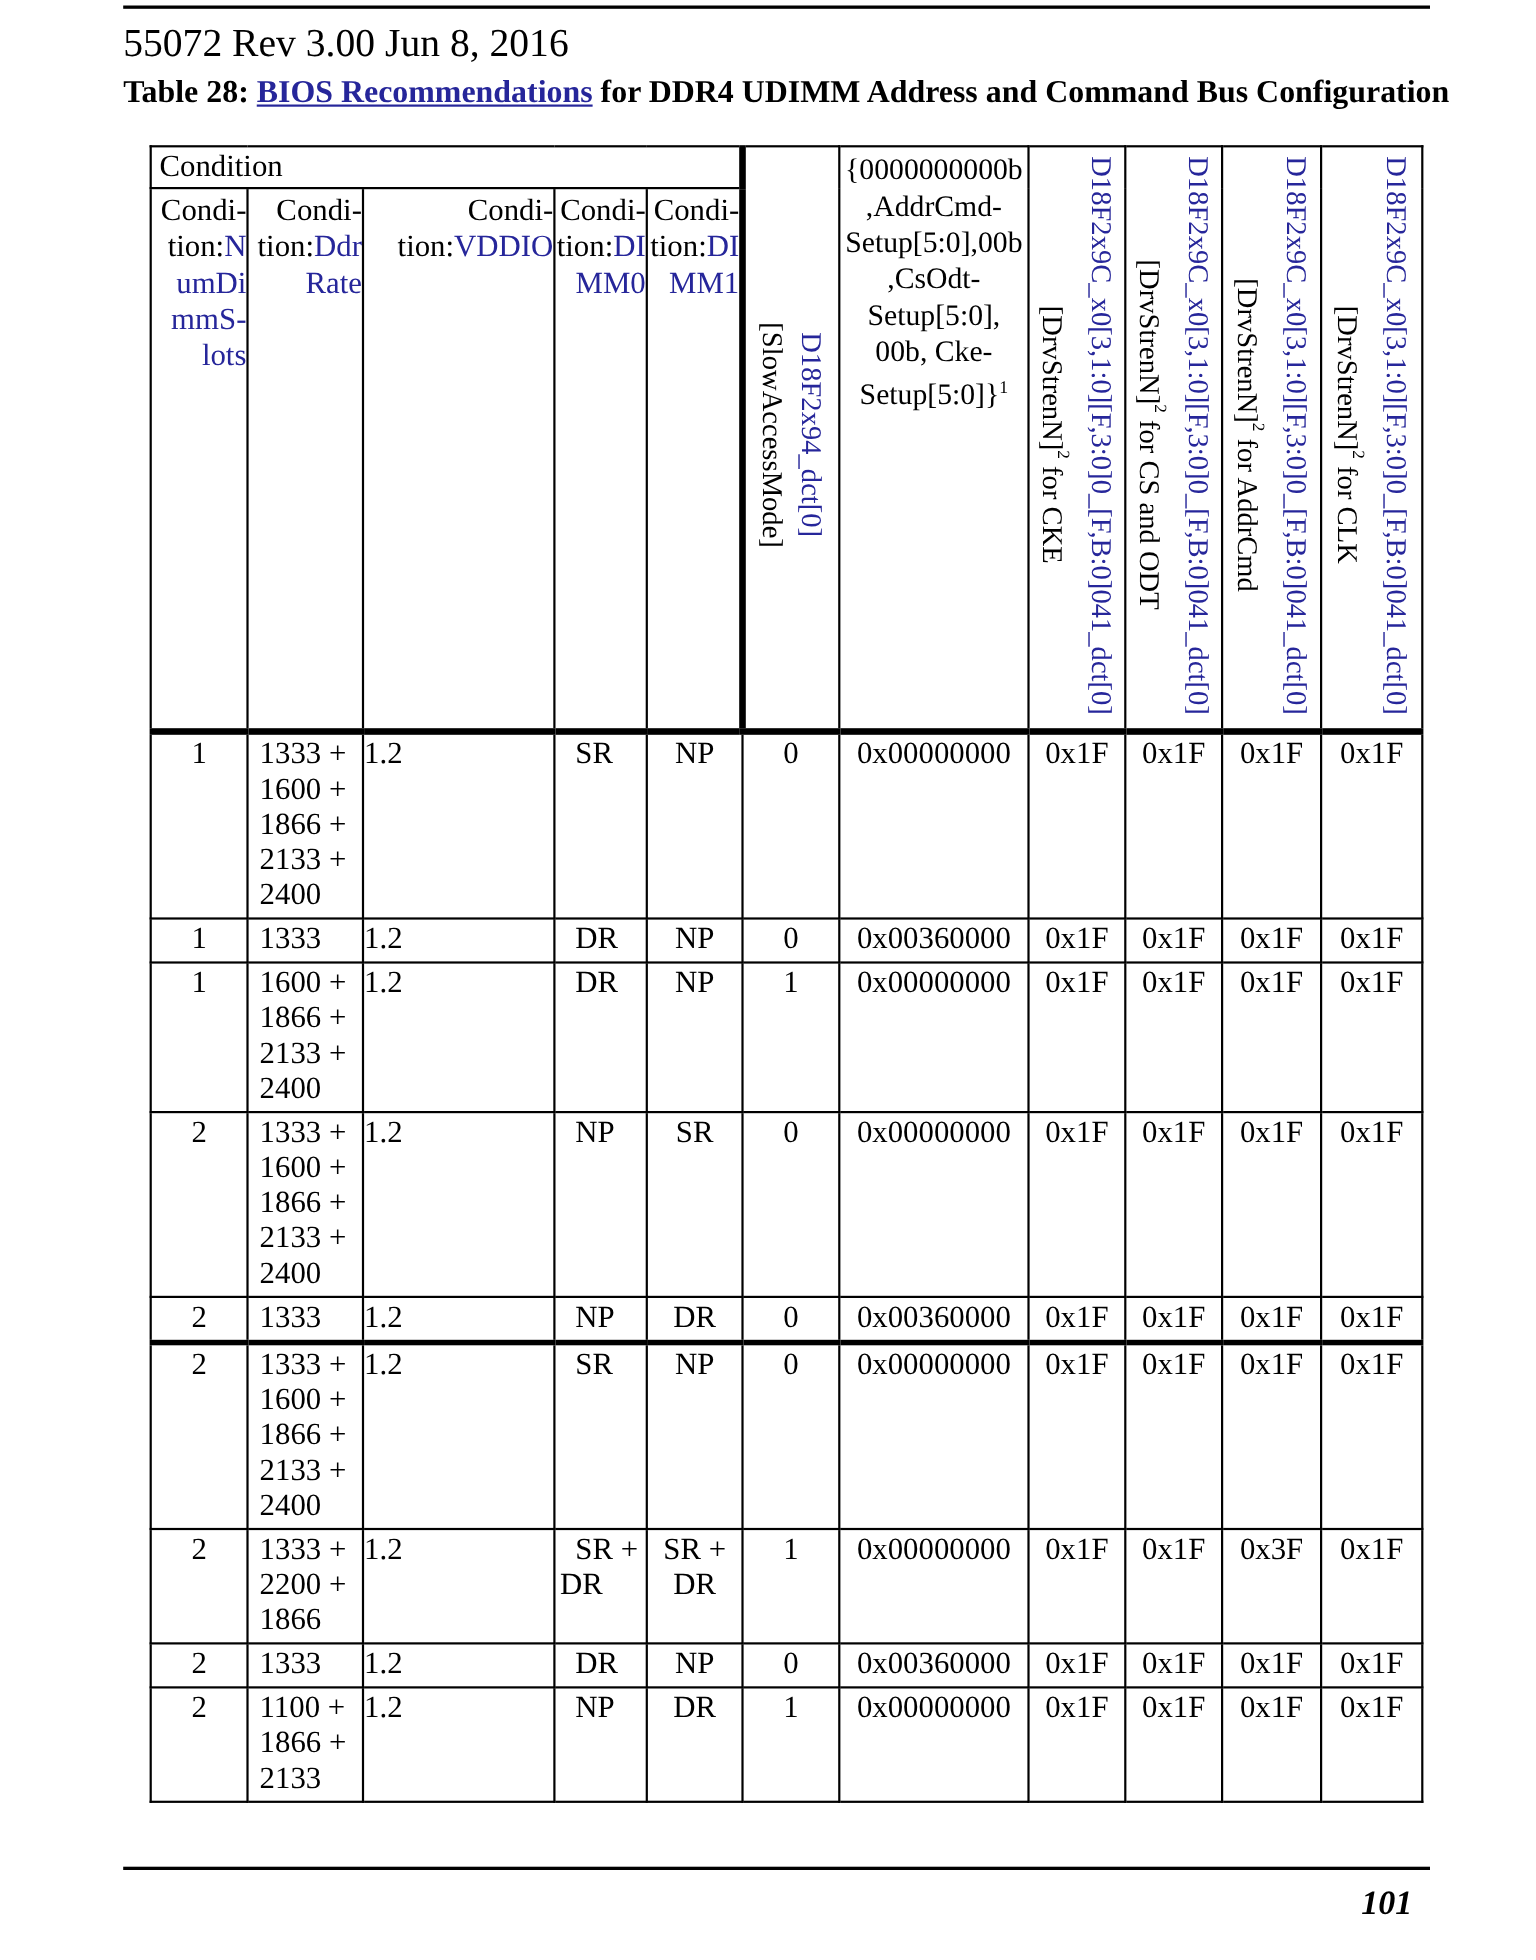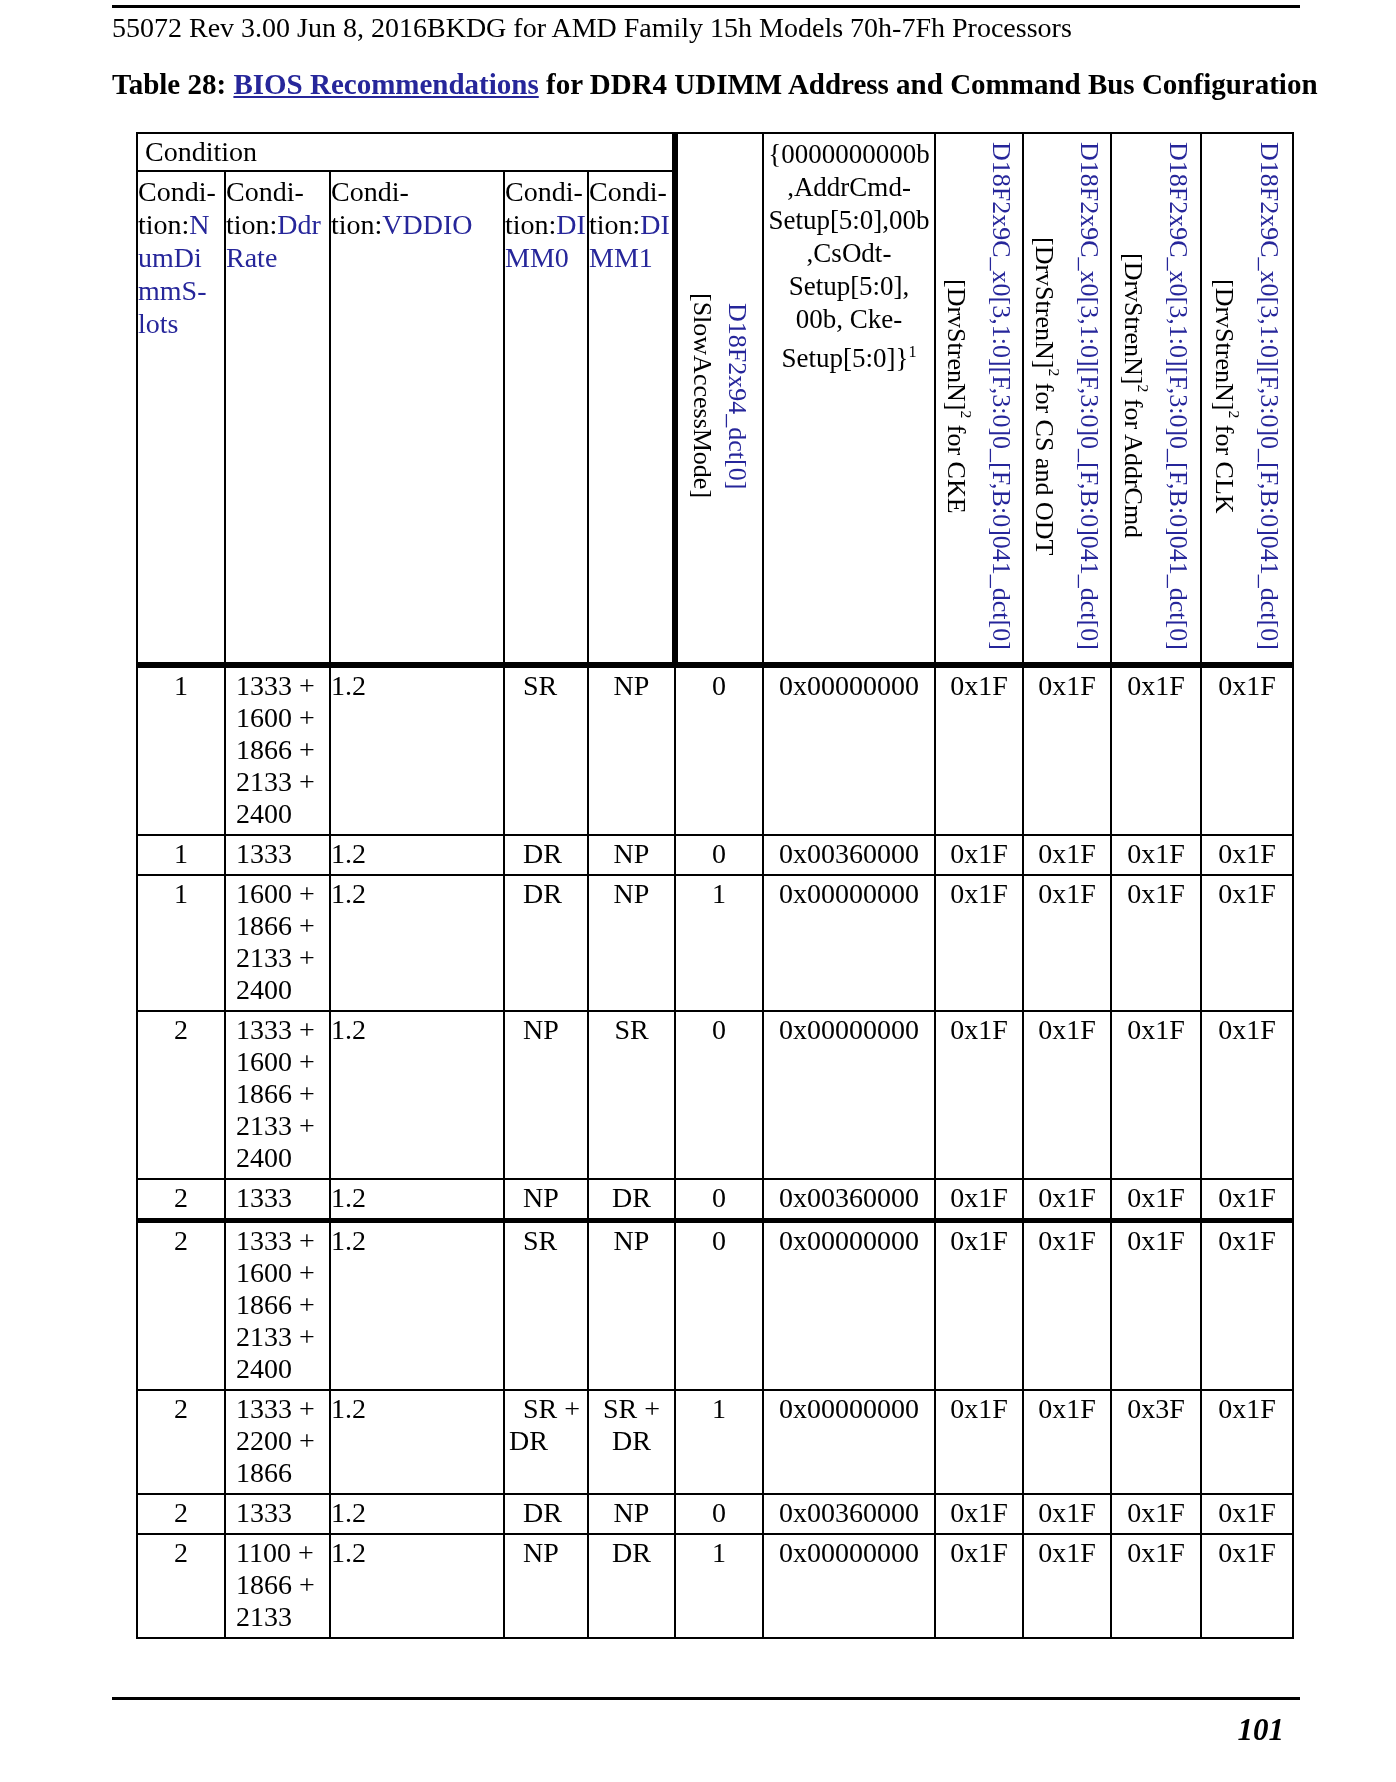--- a/index.html
+++ b/index.html
@@ -10,23 +10,23 @@
     font-family: "Liberation Serif", "DejaVu Serif", serif;
     color: var(--ink);
     position: relative;
     overflow: hidden;
   }
   .page { position: absolute; left: 0; top: 0; width: 1396px; height: 1782px; background: #fff; }
 
   
   .top-rule { position: absolute; left: 112px; width: 1188px; top: 5px; height: 3px; background: #000; }
   .running-header {
-    position: absolute; left: 112px; width: 1188px; top: 11px;
+    position: absolute; left: 112px; width: 1188px; top: 22px;
     display: flex; 
-    font-size: 28px; line-height: 34px; white-space: nowrap;
+    font-size: 36px; line-height: 34px; white-space: nowrap;
   }
 
   
   .table-title {
     position: absolute; left: 112px; top: 68px;
     font-size: 29px; font-weight: bold; white-space: nowrap;
   }
   .title-link { color: var(--blue); text-decoration: underline; }
 
   
@@ -40,21 +40,21 @@
   tr.rA { height: 38px; }
   tr.rB { height: 494px; }
 
   th.cond-span {
     text-align: left; vertical-align: middle;
     padding-left: 7px; font-size: 28px;
     border-right-width: 6px;            
     border-bottom-width: 2px;
   }
   tr.rB th {
-    vertical-align: top; text-align: left;
+    vertical-align: top; text-align: right;
     font-size: 28px; line-height: 33px; padding-top: 3px;
     border-bottom-width: 6px;           
   }
   tr.rB th.thickR { border-right-width: 6px; }
 
   th.vcell {
     vertical-align: middle; text-align: center;
     padding: 0; border-bottom-width: 6px;
   }
   .vert {
@@ -89,21 +89,20 @@
   }
 </style>
 </head>
 <body>
 
 <div class="page">
 
   <div class="top-rule"></div>
   <div class="running-header">
     <span>55072 Rev 3.00 Jun 8, 2016</span>
-    <span>BKDG for AMD Family 15h Models 70h-7Fh Processors</span>
   </div>
 
   <div class="table-title"><span>Table 28: </span><span class="title-link">BIOS Recommendations</span><span> for DDR4 UDIMM Address and Command Bus Configuration</span>
   </div>
 
   <table class="t28">
     <colgroup>
       <col style="width:88px">
         <col style="width:105px">
         <col style="width:174px">

